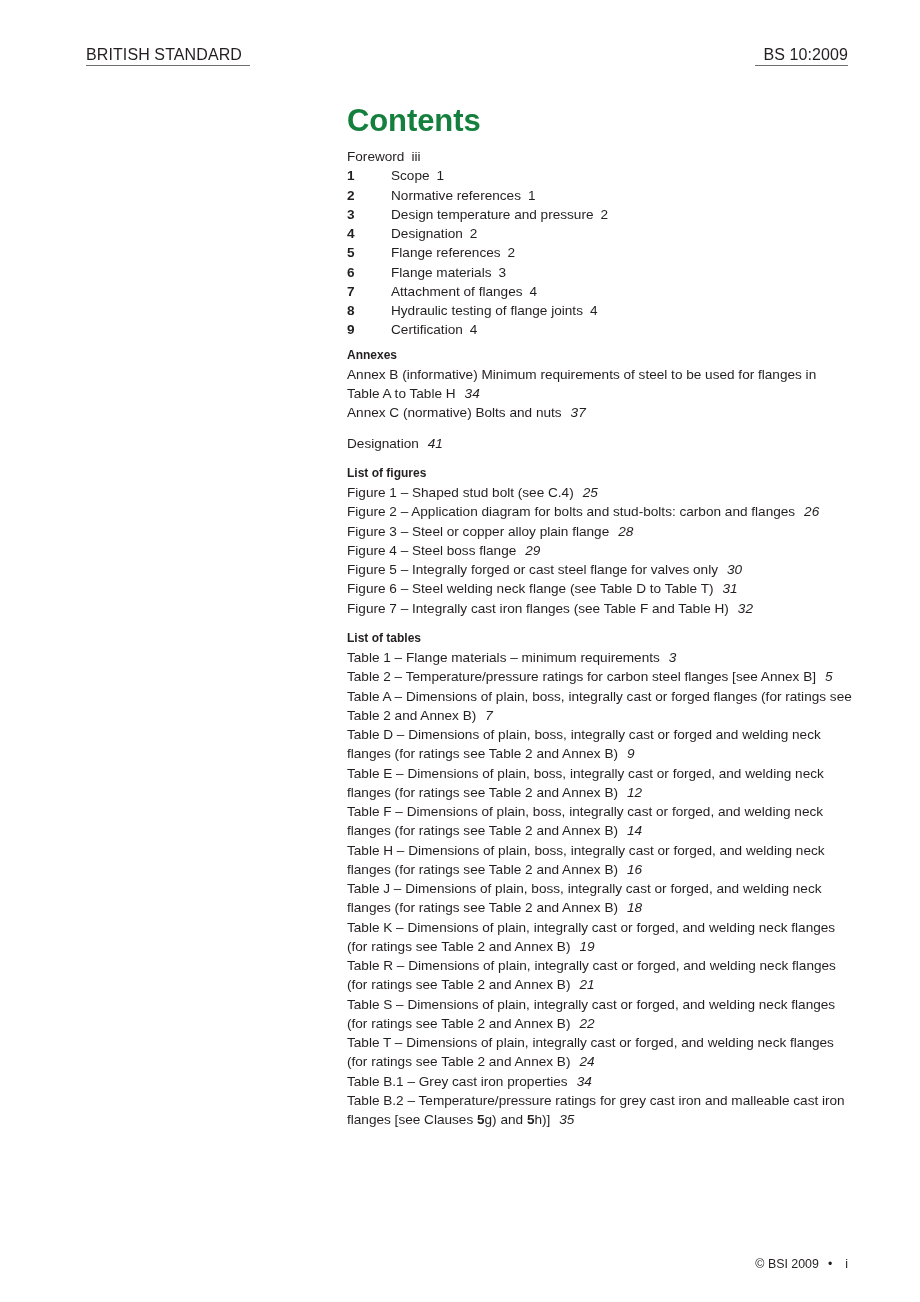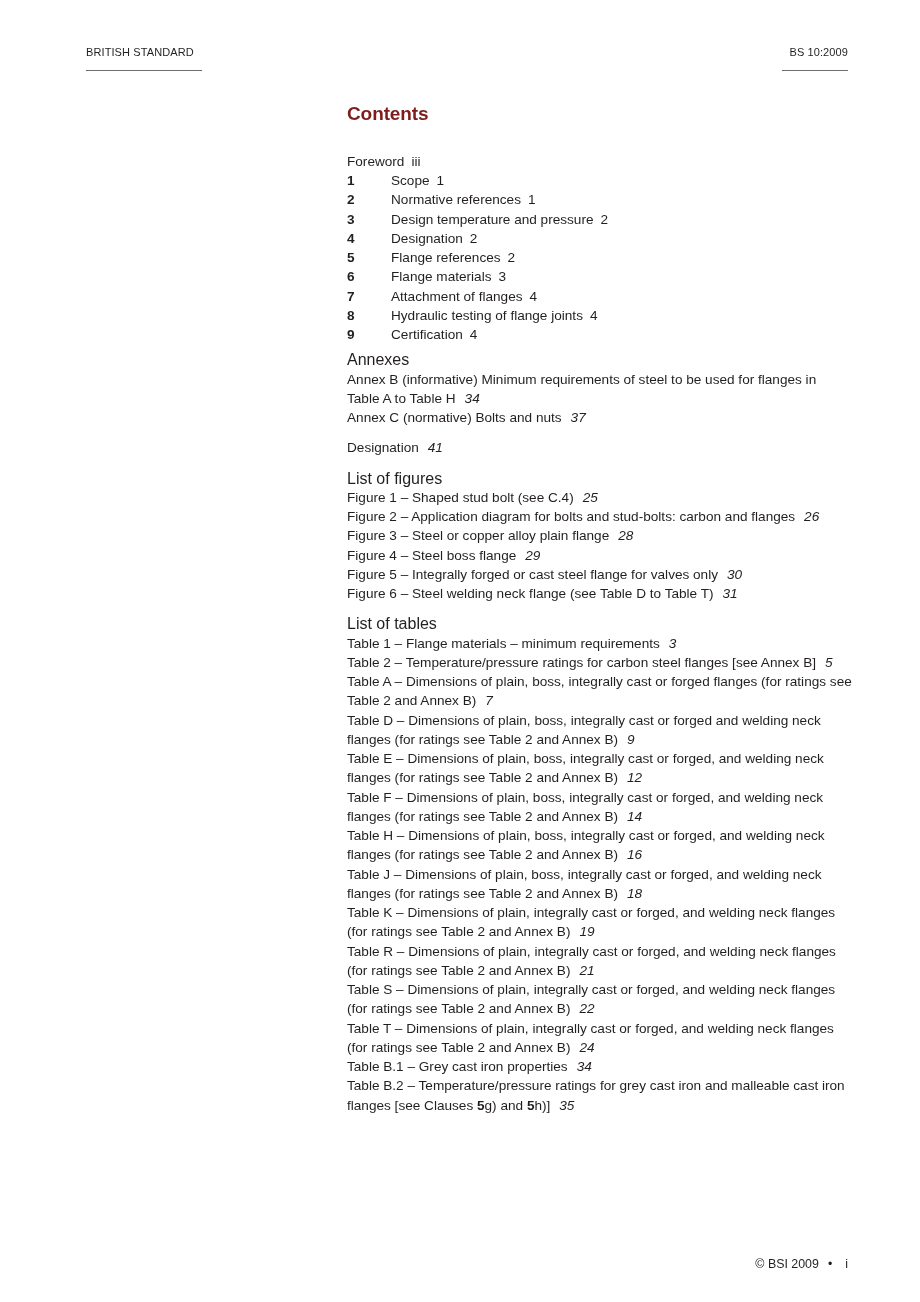--- a/index.html
+++ b/index.html
@@ -20,45 +20,45 @@
   .page-header {
     position: absolute;
     top: 46px;
     left: 86px;
     right: 72px;
     display: flex;
     justify-content: space-between;
     align-items: flex-start;
   }
   .header-left, .header-right {
-    font-size: 11px;
+    font-size: 16px;
     letter-spacing: 0.1px;
     color: #231f20;
-    padding-bottom: 12px;
+    padding-bottom: 1px;
     border-bottom: 1.6px solid #6f6f6f;
     line-height: 1.1;
     white-space: nowrap;
   }
   .header-left { padding-right: 8px; }
   .header-right { padding-left: 8px; }
 
   
   .content {
     position: absolute;
     top: 104px;
     left: 347px;
     width: 505px;
   }
   .contents-title {
-    font-size: 19px;
+    font-size: 31px;
     font-weight: bold;
     letter-spacing: -0.1px;
-    margin: 0 0 27px 0;
+    margin: 0 0 9px 0;
     line-height: 1.1;
-    color: #7f1d1d;
+    color: #15803d;
   }
 
   
   .toc-line {
     font-size: 13.6px;
     line-height: 19.25px;
     color: #231f20;
     white-space: nowrap;
   }
   .toc-line.wrap { white-space: normal; }
@@ -70,22 +70,22 @@
   }
   .pg {
     padding-left: 7px;
   }
   .pg-wide {
     font-style: italic;
     padding-left: 9px;
   }
 
   .section-head {
-    font-size: 16px;
-    font-weight: normal;
+    font-size: 12px;
+    font-weight: bold;
     line-height: 19.25px;
     color: #231f20;
   }
   .gap-before { margin-top: 11px; }
   .gap-before-sm { margin-top: 6px; }
 
   .b { font-weight: bold; }
 
   
   .page-footer {
@@ -173,20 +173,23 @@
     </div>
     <div class="toc-line wrap">
       <span>Figure 4 – Steel boss flange</span><span class="pg-wide">29</span>
     </div>
     <div class="toc-line wrap">
       <span>Figure 5 – Integrally forged or cast steel flange for valves only</span><span class="pg-wide">30</span>
     </div>
     <div class="toc-line wrap">
       <span>Figure 6 – Steel welding neck flange (see Table D to Table T)</span><span class="pg-wide">31</span>
     </div>
+    <div class="toc-line wrap">
+      <span>Figure 7 – Integrally cast iron flanges (see Table F and Table H)</span><span class="pg-wide">32</span>
+    </div>
   </div>
 
   <div class="section-head gap-before">List of tables</div>
   <div>
     <div class="toc-line wrap">
       <span>Table 1 – Flange materials – minimum requirements</span><span class="pg-wide">3</span>
     </div>
     <div class="toc-line wrap">
       <span>Table 2 – Temperature/pressure ratings for carbon steel flanges [see Annex B]</span><span class="pg-wide">5</span>
     </div>

